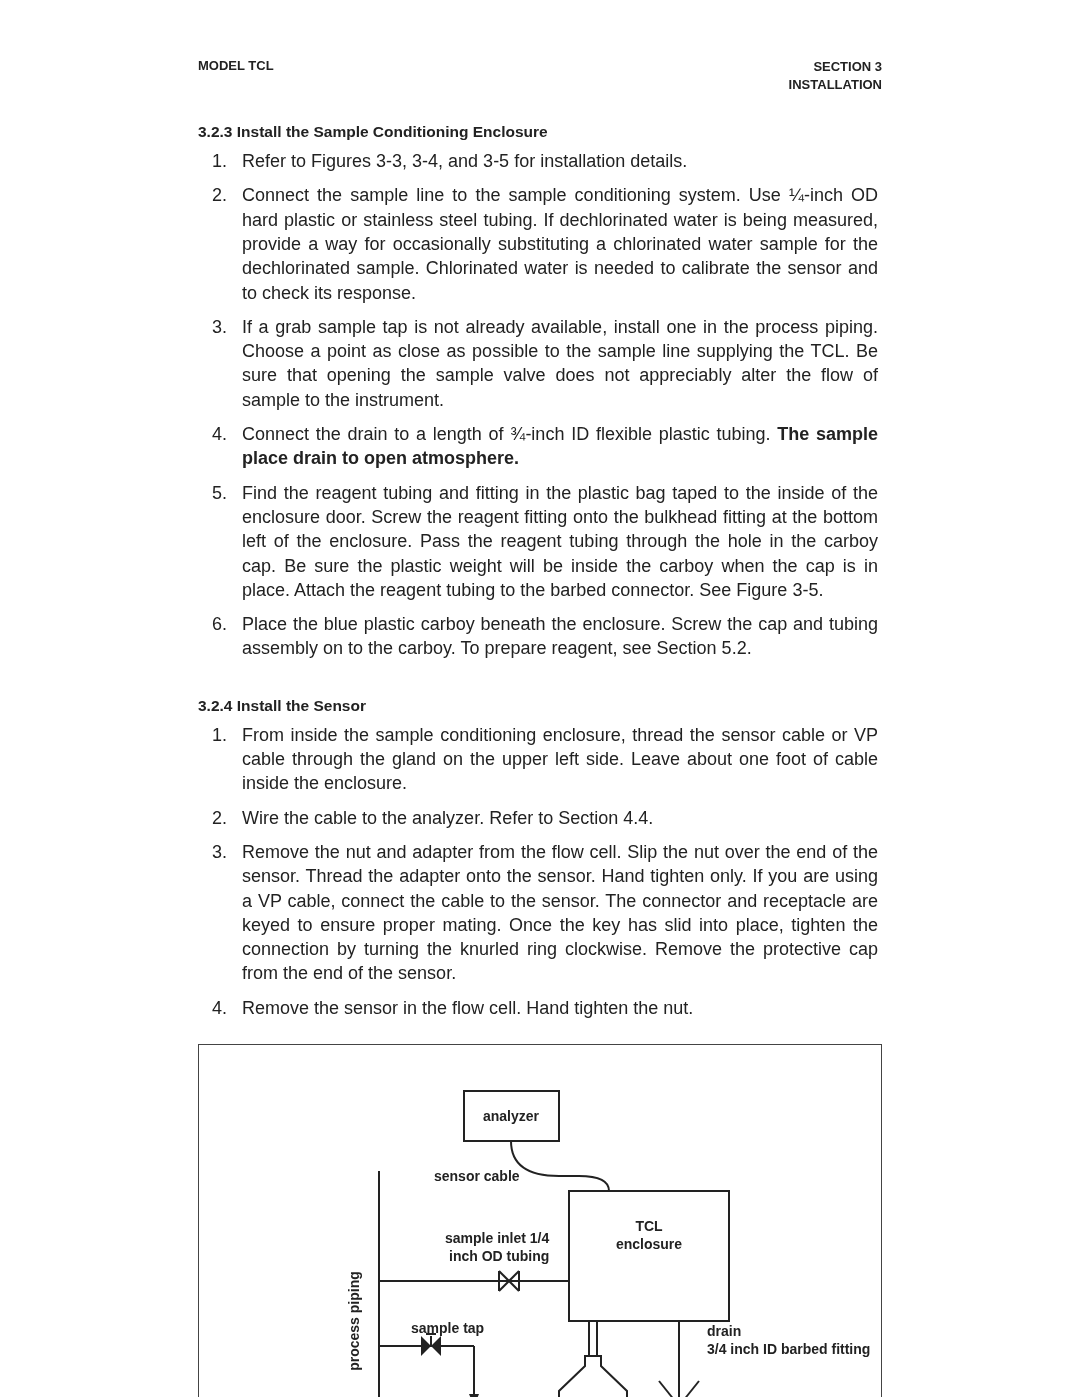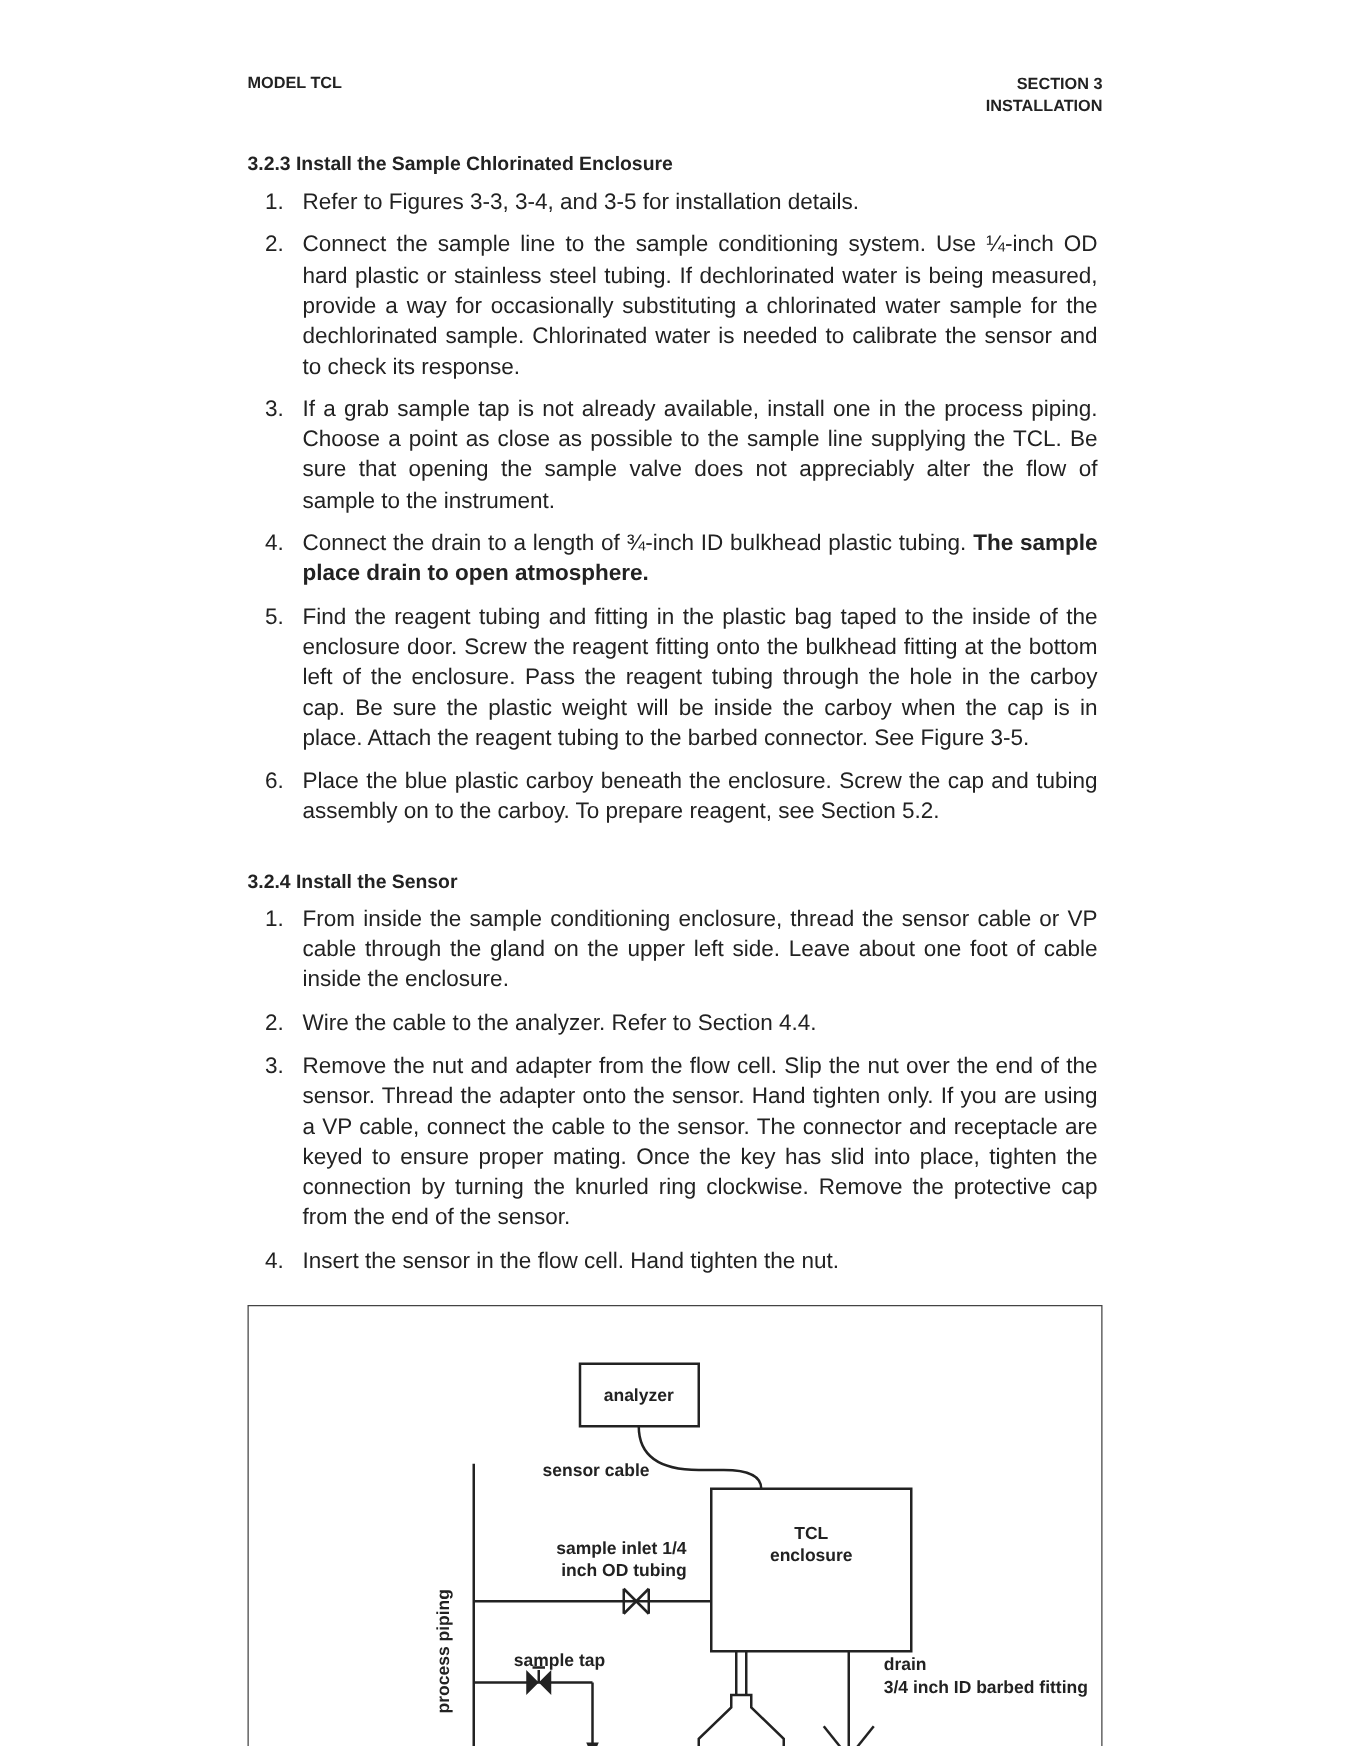--- a/index.html
+++ b/index.html
@@ -83,38 +83,38 @@
 <div class="page">
 
   <div class="header">
     <div>MODEL TCL</div>
     <div class="right">
       <div>SECTION 3</div>
       <div>INSTALLATION</div>
     </div>
   </div>
 
-  <p class="section-title">3.2.3 Install the Sample Chlorinated Enclosure</p>
+  <p class="section-title">3.2.3 Install the Sample Conditioning Enclosure</p>
   <ol class="numbered">
     <li>Refer to Figures 3-3, 3-4, and 3-5 for installation details.</li>
     <li>Connect the sample line to the sample conditioning system. Use ¼-inch OD hard plastic or stainless steel tubing. If dechlorinated water is being measured, provide a way for occasionally substituting a chlorinated water sample for the dechlorinated sample. Chlorinated water is needed to calibrate the sensor and to check its response.</li>
     <li>If a grab sample tap is not already available, install one in the process piping. Choose a point as close as possible to the sample line supplying the TCL. Be sure that opening the sample valve does not appreciably alter the flow of sample to the instrument.</li>
-    <li><span>Connect the drain to a length of ¾-inch ID bulkhead plastic tubing. </span><span class="bold-inline">The sample place drain to open atmosphere.</span></li>
+    <li><span>Connect the drain to a length of ¾-inch ID flexible plastic tubing. </span><span class="bold-inline">The sample place drain to open atmosphere.</span></li>
     <li>Find the reagent tubing and fitting in the plastic bag taped to the inside of the enclosure door. Screw the reagent fitting onto the bulkhead fitting at the bottom left of the enclosure. Pass the reagent tubing through the hole in the carboy cap. Be sure the plastic weight will be inside the carboy when the cap is in place. Attach the reagent tubing to the barbed connector. See Figure 3-5.</li>
     <li>Place the blue plastic carboy beneath the enclosure. Screw the cap and tubing assembly on to the carboy. To prepare reagent, see Section 5.2.</li>
   </ol>
 
   <div class="spacer"></div>
 
   <p class="section-title">3.2.4 Install the Sensor</p>
   <ol class="numbered">
     <li>From inside the sample conditioning enclosure, thread the sensor cable or VP cable through the gland on the upper left side. Leave about one foot of cable inside the enclosure.</li>
     <li>Wire the cable to the analyzer. Refer to Section 4.4.</li>
     <li>Remove the nut and adapter from the flow cell. Slip the nut over the end of the sensor. Thread the adapter onto the sensor. Hand tighten only. If you are using a VP cable, connect the cable to the sensor. The connector and receptacle are keyed to ensure proper mating. Once the key has slid into place, tighten the connection by turning the knurled ring clockwise. Remove the protective cap from the end of the sensor.</li>
-    <li>Insert the sensor in the flow cell. Hand tighten the nut.</li>
+    <li>Remove the sensor in the flow cell. Hand tighten the nut.</li>
   </ol>
 
   <div class="figure-box">
     <svg class="diagram" width="700" height="400" viewBox="0 0 700 400">
 
       <line x1="170" y1="90" x2="170" y2="320" stroke="#222" stroke-width="2"></line>
       <text x="150" y="240" text-anchor="middle" font-size="14" transform="rotate(-90 150 240)">process piping</text>
 
       <rect x="255" y="10" width="95" height="50" fill="white" stroke="#222" stroke-width="2"></rect>
       <text x="302" y="40" text-anchor="middle" font-size="14">analyzer</text>

